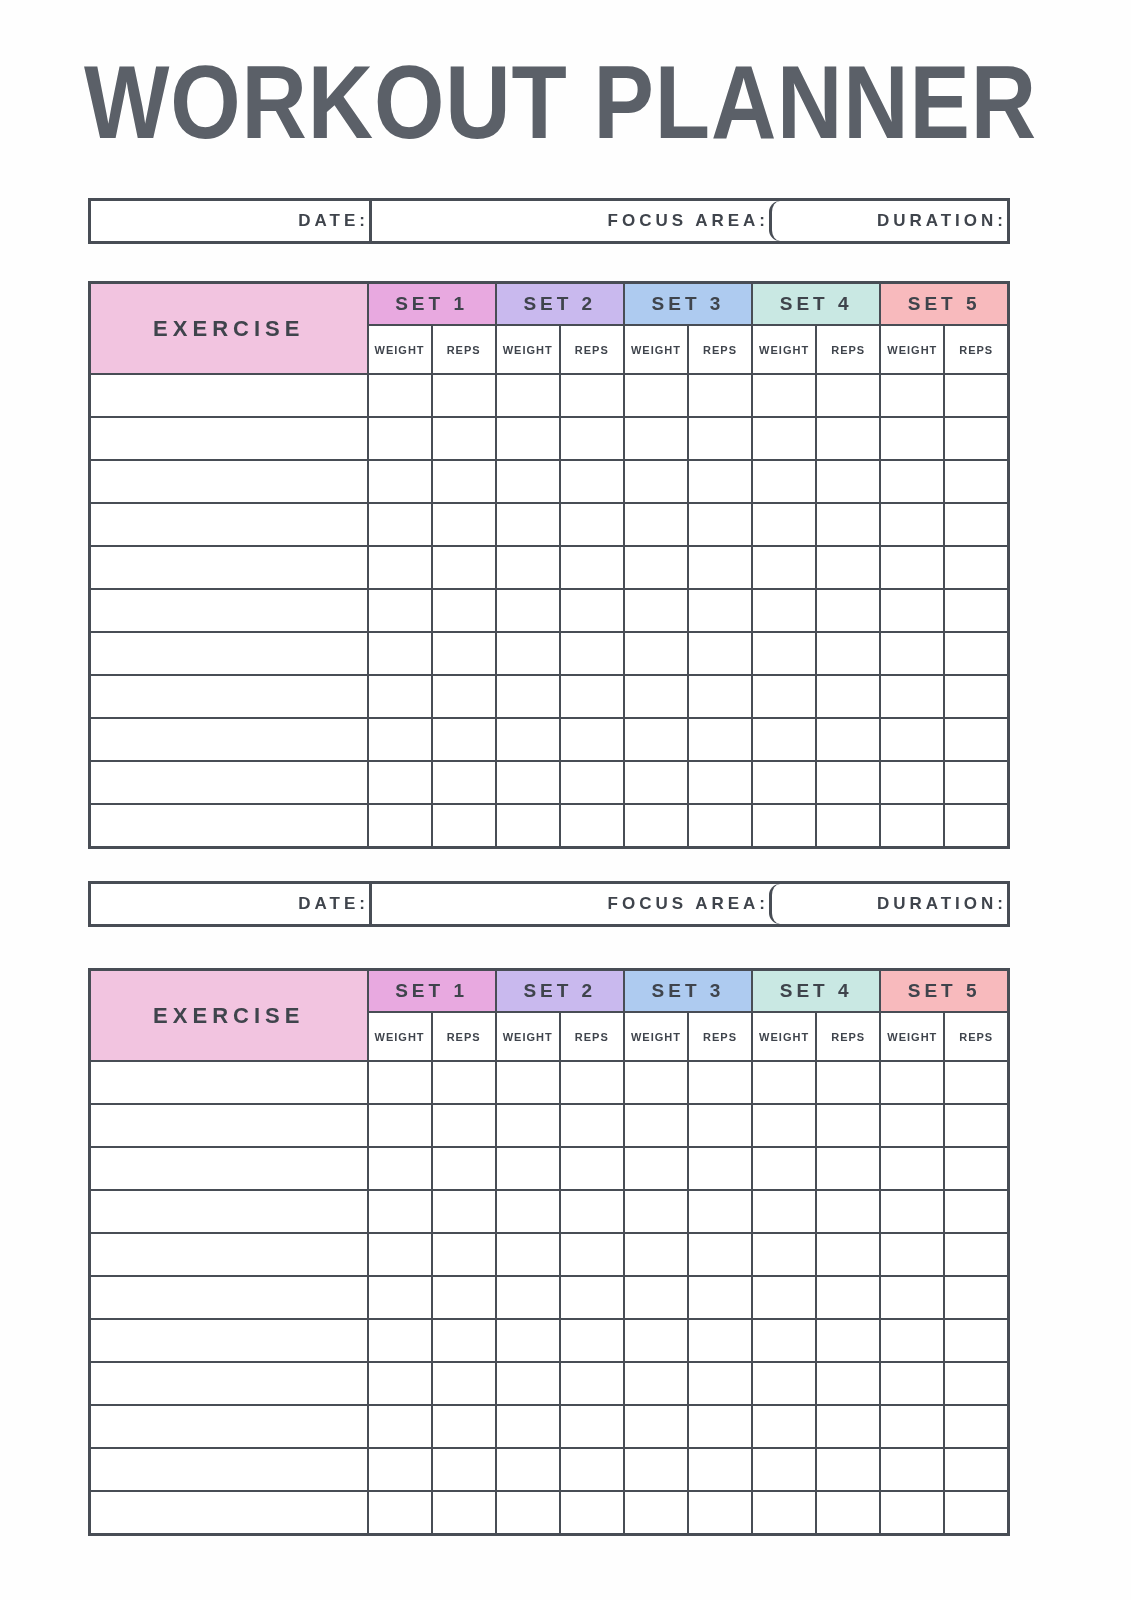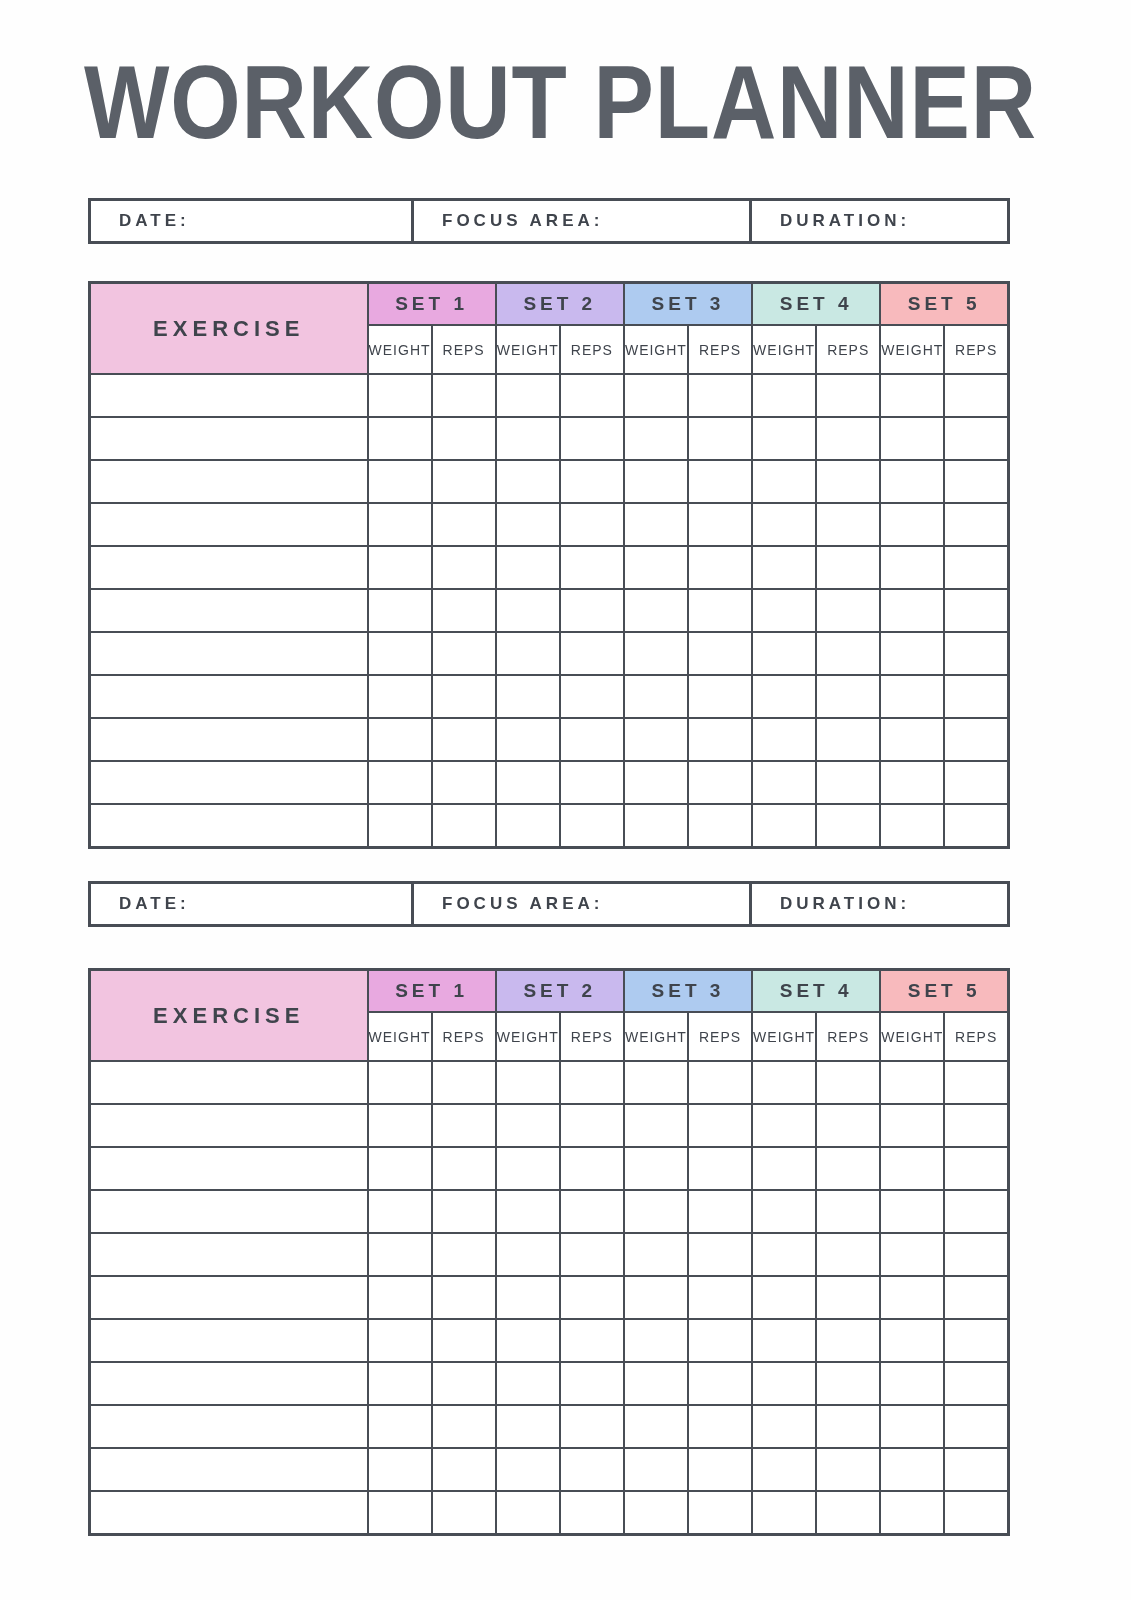--- a/index.html
+++ b/index.html
@@ -37,24 +37,25 @@
     display: flex;
     background: #fff;
   }
   .info-bar.i1 { top: 198px; }
   .info-bar.i2 { top: 881px; }
   .info-cell {
     display: flex;
     align-items: center;
     padding-left: 28px;
     box-sizing: border-box;
+    justify-content: flex-end;
   }
   .info-cell.c1 { width: 278px; }
-  .info-cell.c2 { width: 338px; margin-left: 42px; }
-  .info-cell.c3 { flex: 1; }
+  .info-cell.c2 { width: 400px; }
+  .info-cell.c3 { flex: 1; border-radius: 11px; }
   .info-cell + .info-cell { border-left: 3px solid var(--border-color, #484d55); }
   .info-label {
     font-weight: bold;
     font-size: 17px;
     letter-spacing: 4px;
     color: var(--text-color, #3f444c);
     white-space: nowrap;
   }
 
   table.data-table {
@@ -83,22 +84,22 @@
     letter-spacing: 5px;
   }
   .data-table th.set {
     height: 40px;
     font-size: 19px;
     font-weight: bold;
     letter-spacing: 4px;
   }
   .data-table th.sub {
     height: 47px;
-    font-size: 14px;
-    font-weight: normal;
+    font-size: 11px;
+    font-weight: bold;
     letter-spacing: 1px;
   }
   .data-table tbody tr { height: 43px; }
 </style>
 </head>
 <body>
 
 <div class="page">
 
   <div class="title">WORKOUT PLANNER</div>

